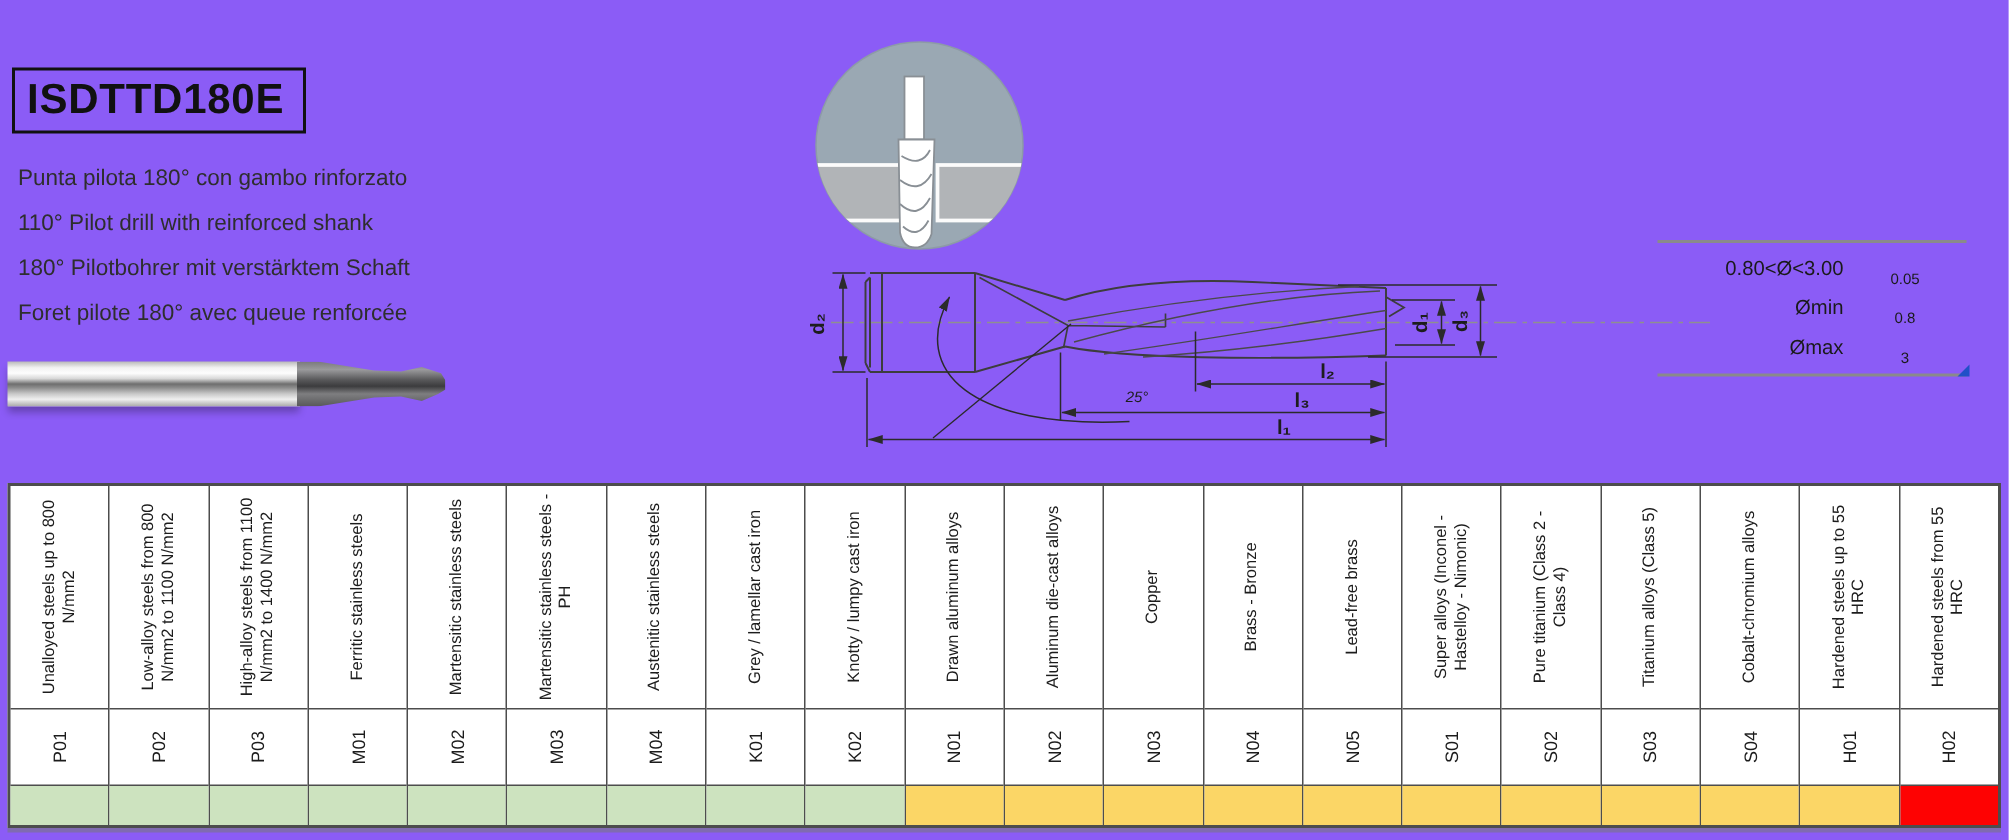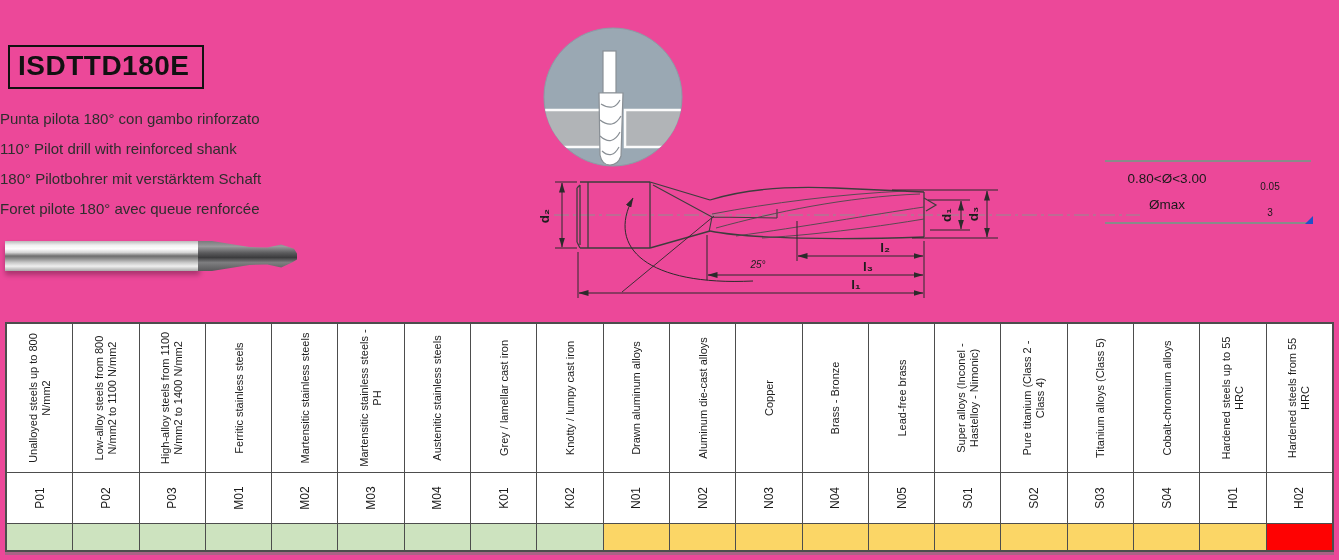--- a/index.html
+++ b/index.html
@@ -1,45 +1,45 @@
 <!DOCTYPE html>
 <html><head>
 <meta charset="utf-8">
 <style>
   * { margin:0; padding:0; box-sizing:border-box; }
   body { background:#ffffff; font-family:"Liberation Sans", sans-serif; }
-  .page { position:relative; width:1339px; height:560px; background:#ec4899; overflow:hidden; }
+  .page { position:relative; width:1339px; height:560px; background:#8b5cf6; overflow:hidden; }
 
   
   .title-box {
     position:absolute; left:8px; top:45px;
     border:2.5px solid #111; padding:3px 12px 5px 8px;
     font-size:28px; font-weight:bold; color:#111; letter-spacing:0.5px;
   }
-  .desc { position:absolute; left:0; top:104px; width:480px; }
+  .desc { position:absolute; left:12px; top:104px; width:480px; }
   .desc div { font-size:15px; color:#2e2e2e; line-height:30px; white-space:nowrap; }
 
   
   .photo { position:absolute; left:5px; top:239px; width:292px; height:34px; }
   .photo .shank {
     position:absolute; left:0; top:2px; width:195px; height:30px;
     background:linear-gradient(180deg,#b9b9b9 0%,#f2f2f2 14%,#fdfdfd 26%,#d8d8d8 38%,#6e6e6e 50%,#8b8b8b 58%,#c9c9c9 72%,#efefef 84%,#a8a8a8 100%);
     box-shadow:0 4px 5px rgba(0,0,0,0.28);
   }
   .photo .tip {
     position:absolute; left:193px; top:2px; width:99px; height:30px;
     background:linear-gradient(180deg,#7a7a7c 0%,#9a9a9c 18%,#5a5a5c 40%,#3c3c3e 55%,#7e7e80 72%,#58585a 100%);
     clip-path:polygon(0 0,14% 0,52% 20%,70% 22%,84% 12%,97% 26%,100% 42%,100% 62%,95% 72%,84% 88%,70% 78%,52% 80%,14% 100%,0 100%);
   }
 
   
   .spec { position:absolute; left:1105px; top:160px; width:206px;
           border-top:2px solid #8a8a8a; border-bottom:2px solid #8a8a8a; padding:3px 0 4px 0; }
   .spec-row { display:flex; height:26.5px; align-items:center; }
-  .spec-label { width:124px; text-align:center; font-size:13.5px; color:#1a1a1a; }
+  .spec-label { width:124px; text-align:right; font-size:13.5px; color:#1a1a1a; }
   .spec-value { width:82px; text-align:center; font-size:10px; color:#1a1a1a;margin-top:16px; }
   .spec .marker {
     position:absolute; right:-2px; bottom:-2px; width:0; height:0;
     border-left:8px solid transparent; border-bottom:8px solid #2150c8;
   }
 
   
   .drawing { position:absolute; left:540px; top:20px; }
 
   
@@ -161,20 +161,24 @@
       <text x="218" y="248" font-size="10" font-style="italic" font-weight="normal" text-anchor="middle">25°</text>
     </g>
   </svg>
 
   <div class="spec">
     <div class="spec-row">
       <div class="spec-label">0.80&lt;Ø&lt;3.00</div>
       <div class="spec-value">0.05</div>
     </div>
     <div class="spec-row">
+      <div class="spec-label">Ømin</div>
+      <div class="spec-value">0.8</div>
+    </div>
+    <div class="spec-row">
       <div class="spec-label">Ømax</div>
       <div class="spec-value">3</div>
     </div>
     <div class="marker"></div>
   </div>
 
   <div class="mat" id="mat-table">
       <div class="col">
         <div class="hcell">
           <div class="rot">Unalloyed steels up to 800 N/mm2</div>

